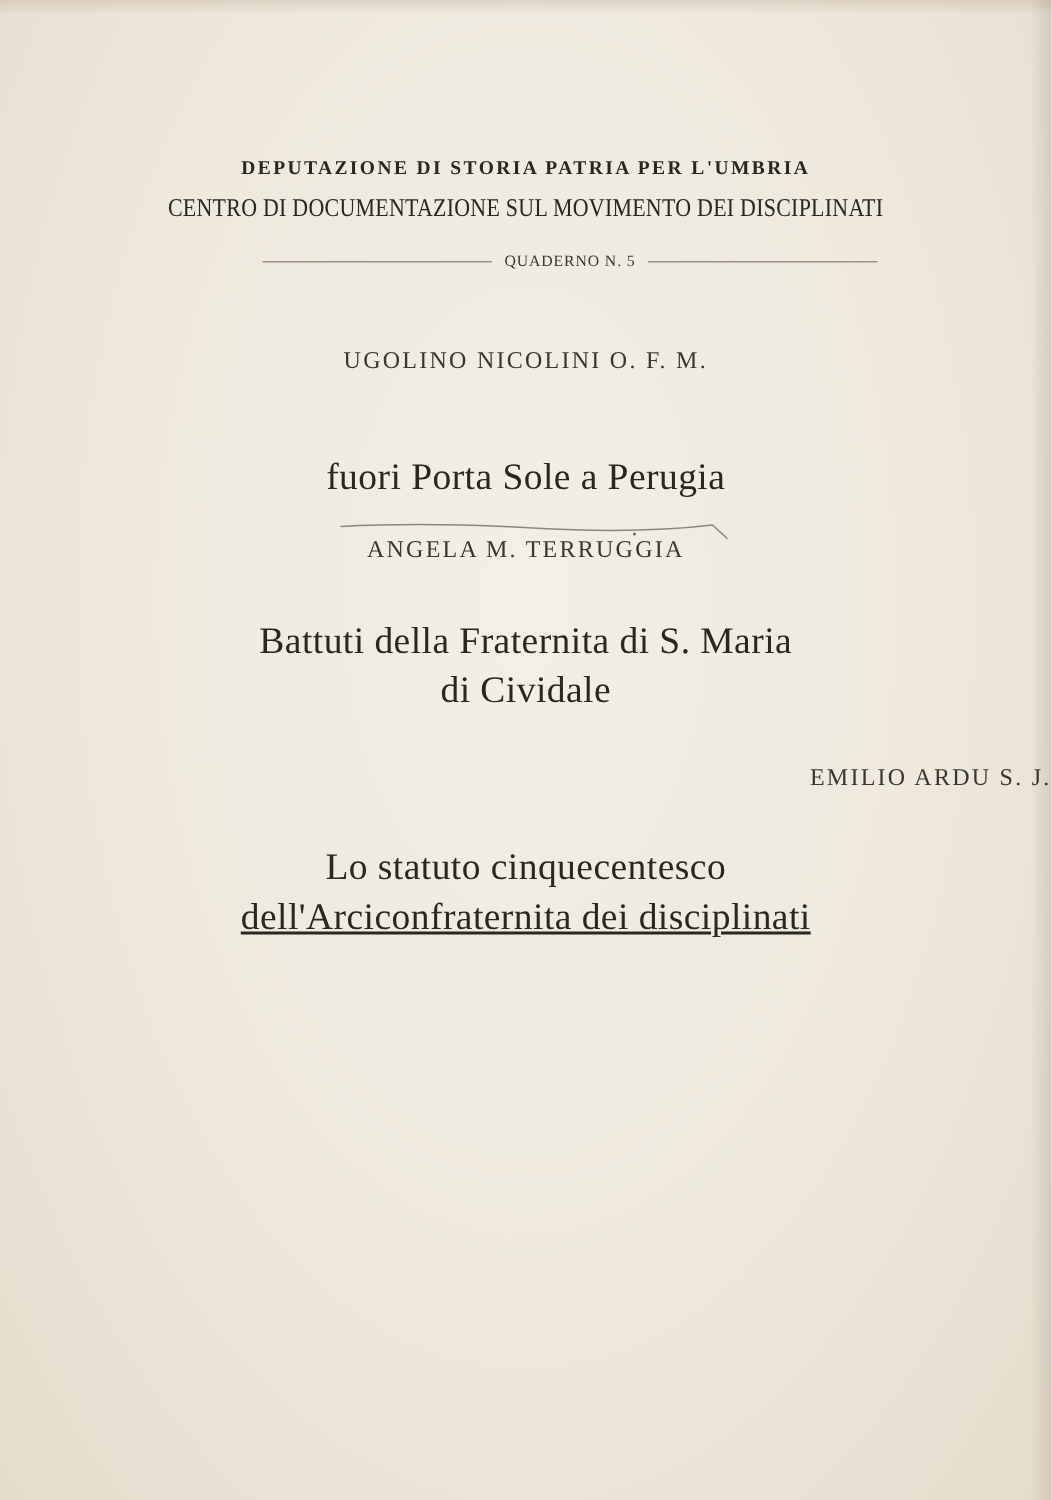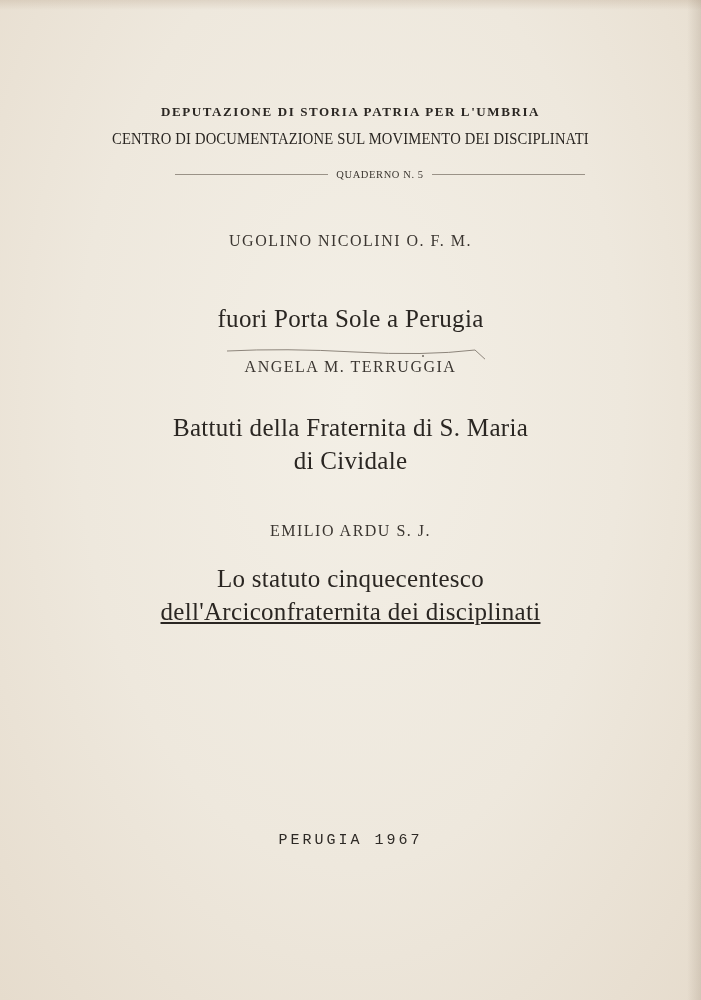--- a/index.html
+++ b/index.html
@@ -22,21 +22,21 @@
   .quad { font-size:10.5px; letter-spacing:0.6px; padding:0 8px; color:#3a352f; }
   .author { font-size:16px; letter-spacing:1.5px; color:#3b3631; }
   .title { font-size:25px; letter-spacing:0.3px; line-height:30px; }
   .a1 { top:232px; }
   .t1 { top:264px; }
   .t1b { top:304px; }
   .sep { position:absolute; top:347px; left:225px; width:260px; height:16px; }
   .a2 { top:358px; }
   .t2 { top:413px; }
   .t2b { top:446px;text-align:center; }
-  .a3 { top:522px; }
+  .a3 { top:510px;text-align:right; }
   .t3 { top:564px; }
   .t3b { top:597px;text-decoration:underline; }
   .t3c { top:630px; }
   .place { top:832px; font-size:15px; letter-spacing:3px; font-family:"Liberation Mono","DejaVu Sans Mono",monospace; color:#2e2a26; }
 </style>
 </head>
 <body>
 
 <div class="page">
   <div class="edge-top"></div>
@@ -60,14 +60,13 @@
   </svg>
 
   <div class="line author a2">ANGELA M. TERRUGGIA</div>
   <div class="line title t2">Battuti della Fraternita di S. Maria</div>
   <div class="line title t2b">di Cividale</div>
 
   <div class="line author a3">EMILIO ARDU S. J.</div>
   <div class="line title t3">Lo statuto cinquecentesco</div>
   <div class="line title t3b">dell'Arciconfraternita dei disciplinati</div>
 
-  <div class="line place">PERUGIA 1967</div>
 </div>
 
 </body></html>

